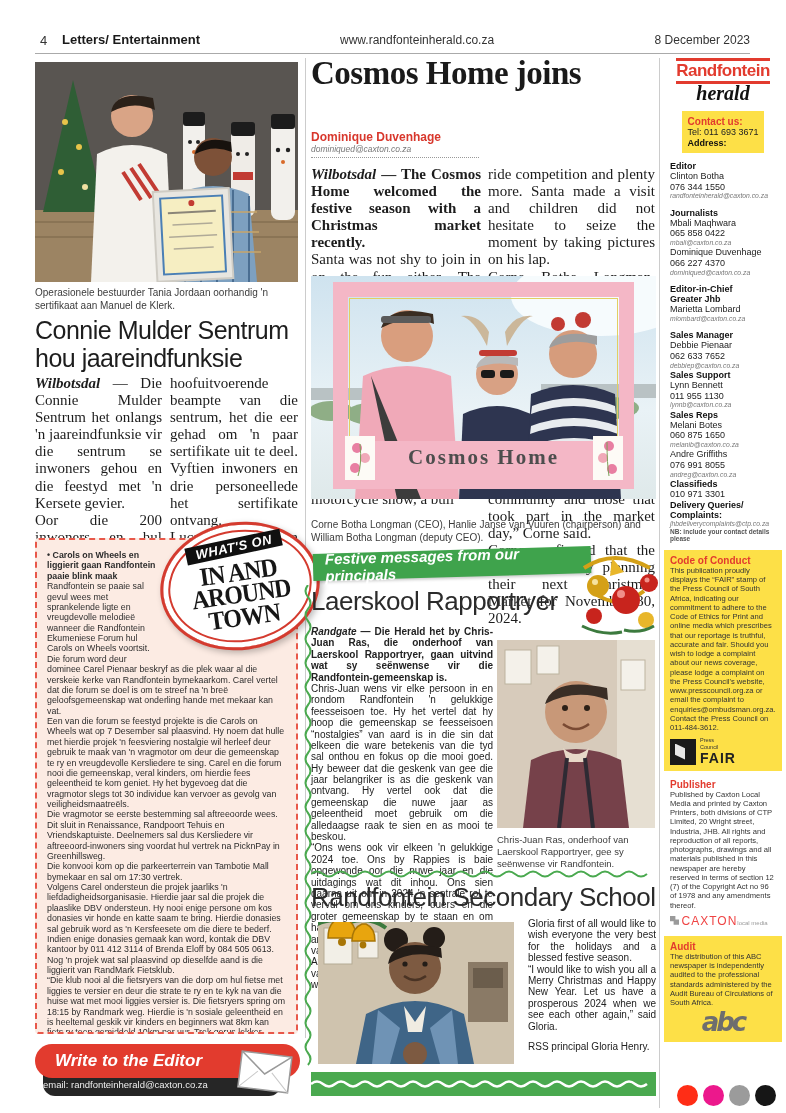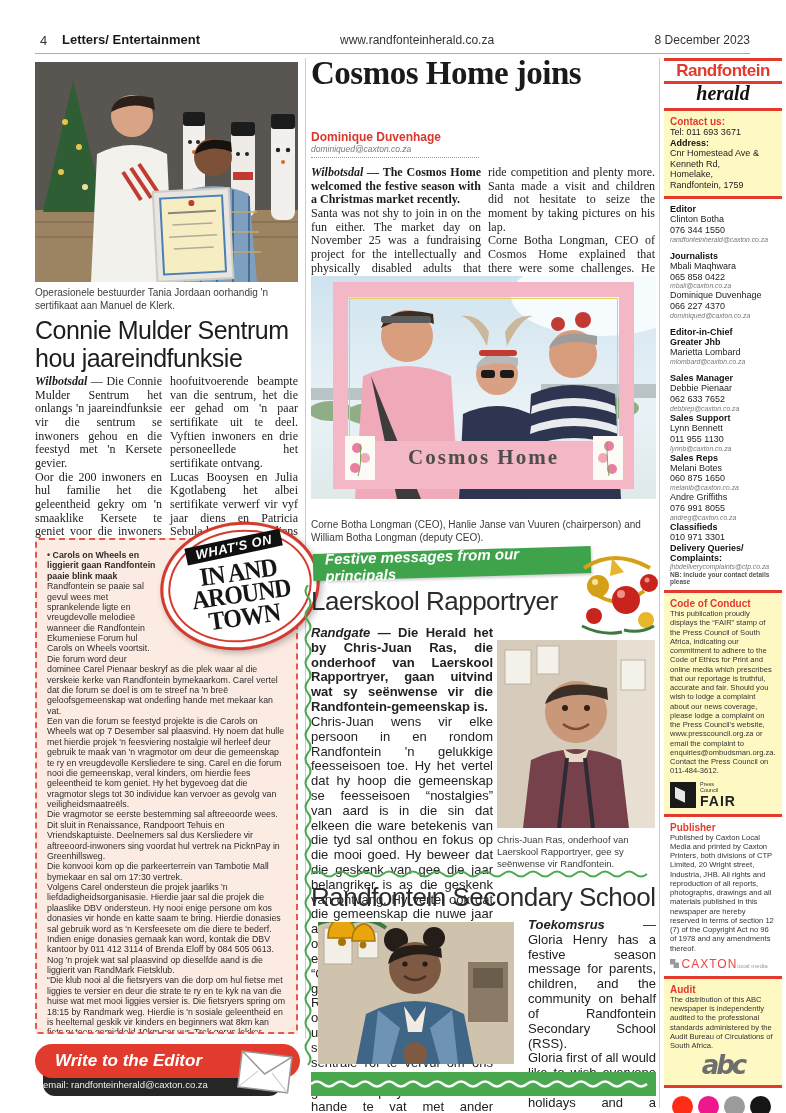--- a/index.html
+++ b/index.html
@@ -11,21 +11,21 @@
   .hairline{background:#aaa;}
   
   .hdr-num{left:40px;top:33px;font-size:13px;color:#333;}
   .hdr-section{left:62px;top:32px;font-size:13px;font-weight:bold;color:#1a1a1a;}
   .hdr-site{left:340px;top:33px;font-size:12px;color:#333;}
   .hdr-date{left:560px;top:33px;width:190px;text-align:right;font-size:12px;color:#333;}
   
   .photo{overflow:hidden;background:#777;}
   .caption{font-size:10px;line-height:1.25;color:#3c3c3c;}
   .left-headline{font-size:25px;line-height:1.12;font-weight:400;letter-spacing:-0.5px;color:#1d1d1d;}
-  .body-col{font-size:12px;line-height:1.14;text-align:justify;color:#1c1c1c;}
+  .body-col{font-size:15px;line-height:1.14;text-align:justify;color:#1c1c1c;}
   .dateline{font-weight:bold;font-style:italic;}
   
   .pinkbox{background:#fcebe3;border:2px dashed #e8584a;border-radius:4px;
            padding:10px 9px 8px 10px;box-sizing:border-box;overflow:hidden;
            font-size:8.8px;line-height:1.18;color:#2d2d2d;}
   .pinkbox .floatspacer{float:right;width:126px;height:108px;margin-left:4px;}
   .pinkbox .wo-title{font-weight:bold;}
   .badge{width:154px;height:122px;background:#fff;border:3px solid #d43b2f;border-radius:50%;
          box-shadow:inset 0 0 0 5px #fff, inset 0 0 0 7px #d43b2f, 2px 3px 6px rgba(0,0,0,.25);
          transform:rotate(-8deg);display:flex;flex-direction:column;align-items:center;justify-content:center;}
@@ -45,26 +45,26 @@
   .byline-rule{border-bottom:1px dotted #999;width:168px;margin-top:3px;}
   .lead{font-weight:bold;}
   .frame-banner{background:#f4b7c6;display:flex;align-items:center;justify-content:center;}
   .frame-banner span{font-family:"Liberation Serif","DejaVu Serif",serif;font-weight:bold;
                      font-size:21px;letter-spacing:2px;color:#4d4d4d;}
   
   .green-banner{background:#3fa34c;color:#fff;font-weight:bold;font-style:italic;font-size:15px;
                 display:flex;align-items:center;padding-left:12px;transform:rotate(-1.6deg);
                 box-shadow:1px 2px 3px rgba(0,0,0,.2);}
   .fest-headline{font-size:26px;font-weight:400;color:#2b2b2b;letter-spacing:-0.5px;}
-  .fest-body{font-size:13px;line-height:1.14;text-align:justify;color:#222;}
+  .fest-body{font-size:10px;line-height:1.14;text-align:justify;color:#222;}
   .fest-caption{font-size:9.5px;line-height:1.25;color:#3c3c3c;}
   
-  #sidebar{left:664px;top:58px;width:118px;height:1050px;display:flex;flex-direction:column;font-size:9px;}
+  #sidebar{left:664px;top:58px;width:118px;height:1050px;display:flex;flex-direction:column;font-size:9px;align-items:center;}
   .sb-block{padding:5px 6px;}
-  .sb-gray{background:#fef9c3;}
+  .sb-gray{background:#fde047;}
   .sb-redrule{height:3px;background:#e23b2e;flex:none;}
   .sb-red{color:#e23b2e;font-weight:bold;font-size:10px;}
   .sb-h{font-weight:bold;font-size:9px;color:#111;}
   .sb-t{font-size:9px;color:#222;line-height:1.2;}
   .sb-email{font-size:6.8px;color:#777;font-style:italic;line-height:1.2;word-break:break-all;}
   .sb-note{font-size:6.5px;font-weight:bold;color:#555;}
   .sb-small{font-size:7.6px;line-height:1.22;color:#333;}
   .sb-gap{height:7px;}
   .logo-rand{color:#e23b2e;font-weight:bold;font-size:17px;letter-spacing:-0.5px;text-align:center;}
   .logo-herald{font-family:"Liberation Serif","DejaVu Serif",serif;font-style:italic;font-weight:bold;
@@ -368,21 +368,20 @@
       <path d="M4 30 q20 -16 42 -6 M46 22 q20 -6 36 6" stroke="#3c7a3e" stroke-width="4" fill="none"></path>
       <path d="M30 14 q-10 -10 -18 -4 q2 -10 14 -6 q10 -8 14 2 q10 -4 8 6 q-8 -2 -18 2z" fill="#c8241d"></path>
       <path d="M36 18 q-12 4 -12 20 l28 0 q0 -16 -12 -20 z" fill="#e8a50e" stroke="#a87607" stroke-width="1.5"></path>
       <circle cx="38" cy="42" r="4" fill="#a87607"></circle>
       <path d="M58 24 q-10 4 -10 17 l23 0 q0 -13 -9 -17z" fill="#e8a50e" stroke="#a87607" stroke-width="1.5"></path>
       <circle cx="59" cy="45" r="3.4" fill="#a87607"></circle>
     </svg>
   </div>
 
   <div class="abs fest-body" style="left:528px;top:918px;width:128px;height:150px;">
-    <div class="prewrap"><span class="dateline">Toekomsrus</span><span> — Gloria Henry has a festive season message for parents, children, and the community on behalf of Randfontein Secondary School (RSS).</span></div>
     <div class="prewrap">Gloria first of all would like to wish everyone the very best for the holidays and a blessed festive season.
 “I would like to wish you all a Merry Christmas and Happy New Year. Let us have a prosperous 2024 when we see each other again,” said Gloria.</div>
     <div class="prewrap" style="margin-top:9px;">RSS principal Gloria Henry.</div>
   </div>
 
   <div class="abs" style="left:311px;top:1072px;width:345px;height:24px;background:#4aa94f;">
     <svg width="345" height="24">
       <path d="M0 12 q6 -5 12 0 t12 0 t12 0 t12 0 t12 0 t12 0 t12 0 t12 0 t12 0 t12 0 t12 0 t12 0 t12 0 t12 0 t12 0 t12 0 t12 0 t12 0 t12 0 t12 0 t12 0 t12 0 t12 0 t12 0 t12 0 t12 0 t12 0 t12 0" stroke="#ffffff" stroke-width="2.5" fill="none"></path>
     </svg>
   </div>
@@ -393,24 +392,20 @@
       <div class="logo-rand">Randfontein</div>
       <div class="logo-bar"></div>
       <div class="logo-herald">herald</div>
     </div>
     <div class="sb-redrule" style="margin-top:3px;"></div>
 
     <div class="sb-block sb-gray">
       <div class="sb-red">Contact us:</div>
       <div class="sb-t">Tel: 011 693 3671</div>
       <div class="sb-h">Address:</div>
-      <div class="sb-t prewrap">Cnr Homestead Ave &amp;
-Kenneth Rd,
-Homelake,
-Randfontein, 1759</div>
     </div>
     <div class="sb-redrule"></div>
 
     <div class="sb-block">
       <div class="sb-h">Editor</div>
       <div class="sb-t">Clinton Botha</div>
       <div class="sb-t">076 344 1550</div>
       <div class="sb-email">randfonteinherald@caxton.co.za</div>
       <div class="sb-gap"></div>
       <div class="sb-h">Journalists</div>

